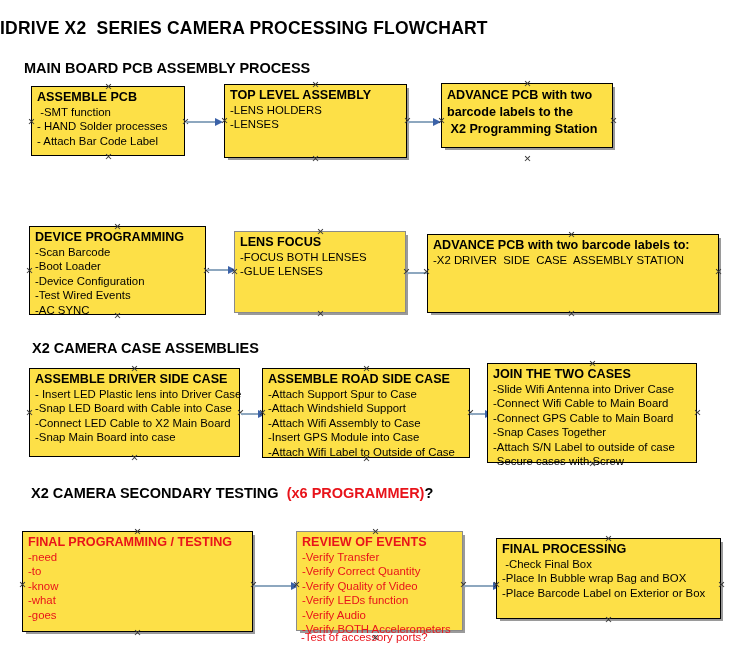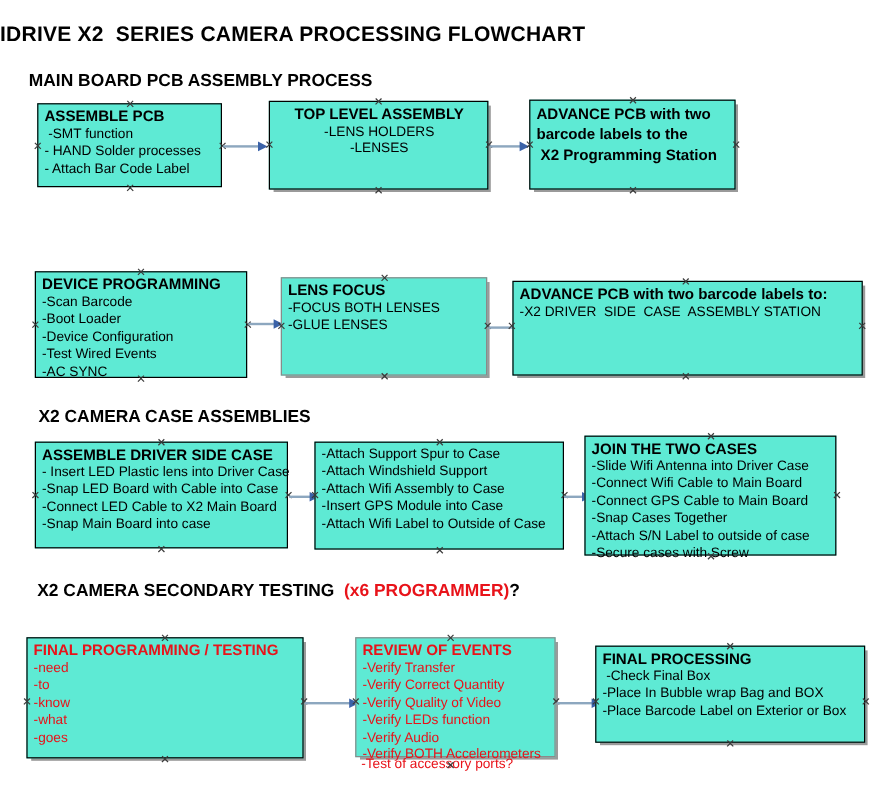--- a/index.html
+++ b/index.html
@@ -45,21 +45,21 @@
   }
   .section-heading .accent {
     color: #e8131a;
   }
   .section-heading .accent-tail {
     color: #000;
   }
   
   .node {
     position: absolute;
-    background: #5eead4;
+    background: #fde047;
     border: 1.4px solid #000000;
     box-sizing: border-box;
     padding: 3px 4px 3px 5px;
     overflow: visible;
   }
   .node.shadowed {
     box-shadow: 3px 3px 0 -1px #9a9a9a;
   }
   .node.greyframe {
     border: 1.6px solid #8a8a8a;
@@ -148,36 +148,36 @@
   <div class="handle" style="left:105px; top:83px;"></div>
   <div class="handle" style="left:105px; top:153px;"></div>
   <div class="handle" style="left:28px;  top:118px;"></div>
   <div class="handle" style="left:182px; top:118px;"></div>
 
   <div class="arrow" style="left:186px; top:117px; width:38px;">
     <div class="shaft" style="width:30px;"></div>
     <div class="head" style="left:29px;"></div>
   </div>
 
-  <div class="node shadowed" style="left:224px; top:84px; width:183px; height:74px;text-align:center;">
+  <div class="node shadowed" style="left:224px; top:84px; width:183px; height:74px;">
     <div class="node-title">TOP LEVEL ASSEMBLY</div>
     <div class="node-line">-LENS HOLDERS</div>
     <div class="node-line">-LENSES</div>
   </div>
   <div class="handle" style="left:312px; top:81px;"></div>
   <div class="handle" style="left:312px; top:155px;"></div>
   <div class="handle" style="left:221px; top:117px;"></div>
   <div class="handle" style="left:404px; top:117px;"></div>
 
   <div class="arrow" style="left:408px; top:117px; width:34px;">
     <div class="shaft" style="width:26px;"></div>
     <div class="head" style="left:25px;"></div>
   </div>
 
-  <div class="node shadowed" style="left:441px; top:83px; width:172px; height:75px;">
+  <div class="node shadowed" style="left:441px; top:83px; width:172px; height:65px;">
     <div class="node-title multi">ADVANCE PCB with two
 barcode labels to the
  X2 Programming Station</div>
   </div>
   <div class="handle" style="left:524px; top:80px;"></div>
   <div class="handle" style="left:524px; top:155px;"></div>
   <div class="handle" style="left:438px; top:117px;"></div>
   <div class="handle" style="left:610px; top:117px;"></div>
 
 
@@ -236,20 +236,21 @@
   <div class="handle" style="left:131px; top:454px;"></div>
   <div class="handle" style="left:26px;  top:409px;"></div>
   <div class="handle" style="left:237px; top:409px;"></div>
 
   <div class="arrow" style="left:241px; top:409px; width:26px;">
     <div class="shaft" style="width:18px;"></div>
     <div class="head" style="left:17px;"></div>
   </div>
 
   <div class="node" style="left:262px; top:368px; width:208px; height:90px;">
+    <div class="node-title">ASSEMBLE ROAD SIDE CASE</div>
     <div class="node-line">-Attach Support Spur to Case</div>
     <div class="node-line">-Attach Windshield Support</div>
     <div class="node-line">-Attach Wifi Assembly to Case</div>
     <div class="node-line">-Insert GPS Module into Case</div>
     <div class="node-line">-Attach Wifi Label to Outside of Case</div>
   </div>
   <div class="handle" style="left:363px; top:365px;"></div>
   <div class="handle" style="left:363px; top:455px;"></div>
   <div class="handle" style="left:259px; top:409px;"></div>
   <div class="handle" style="left:467px; top:409px;"></div>

